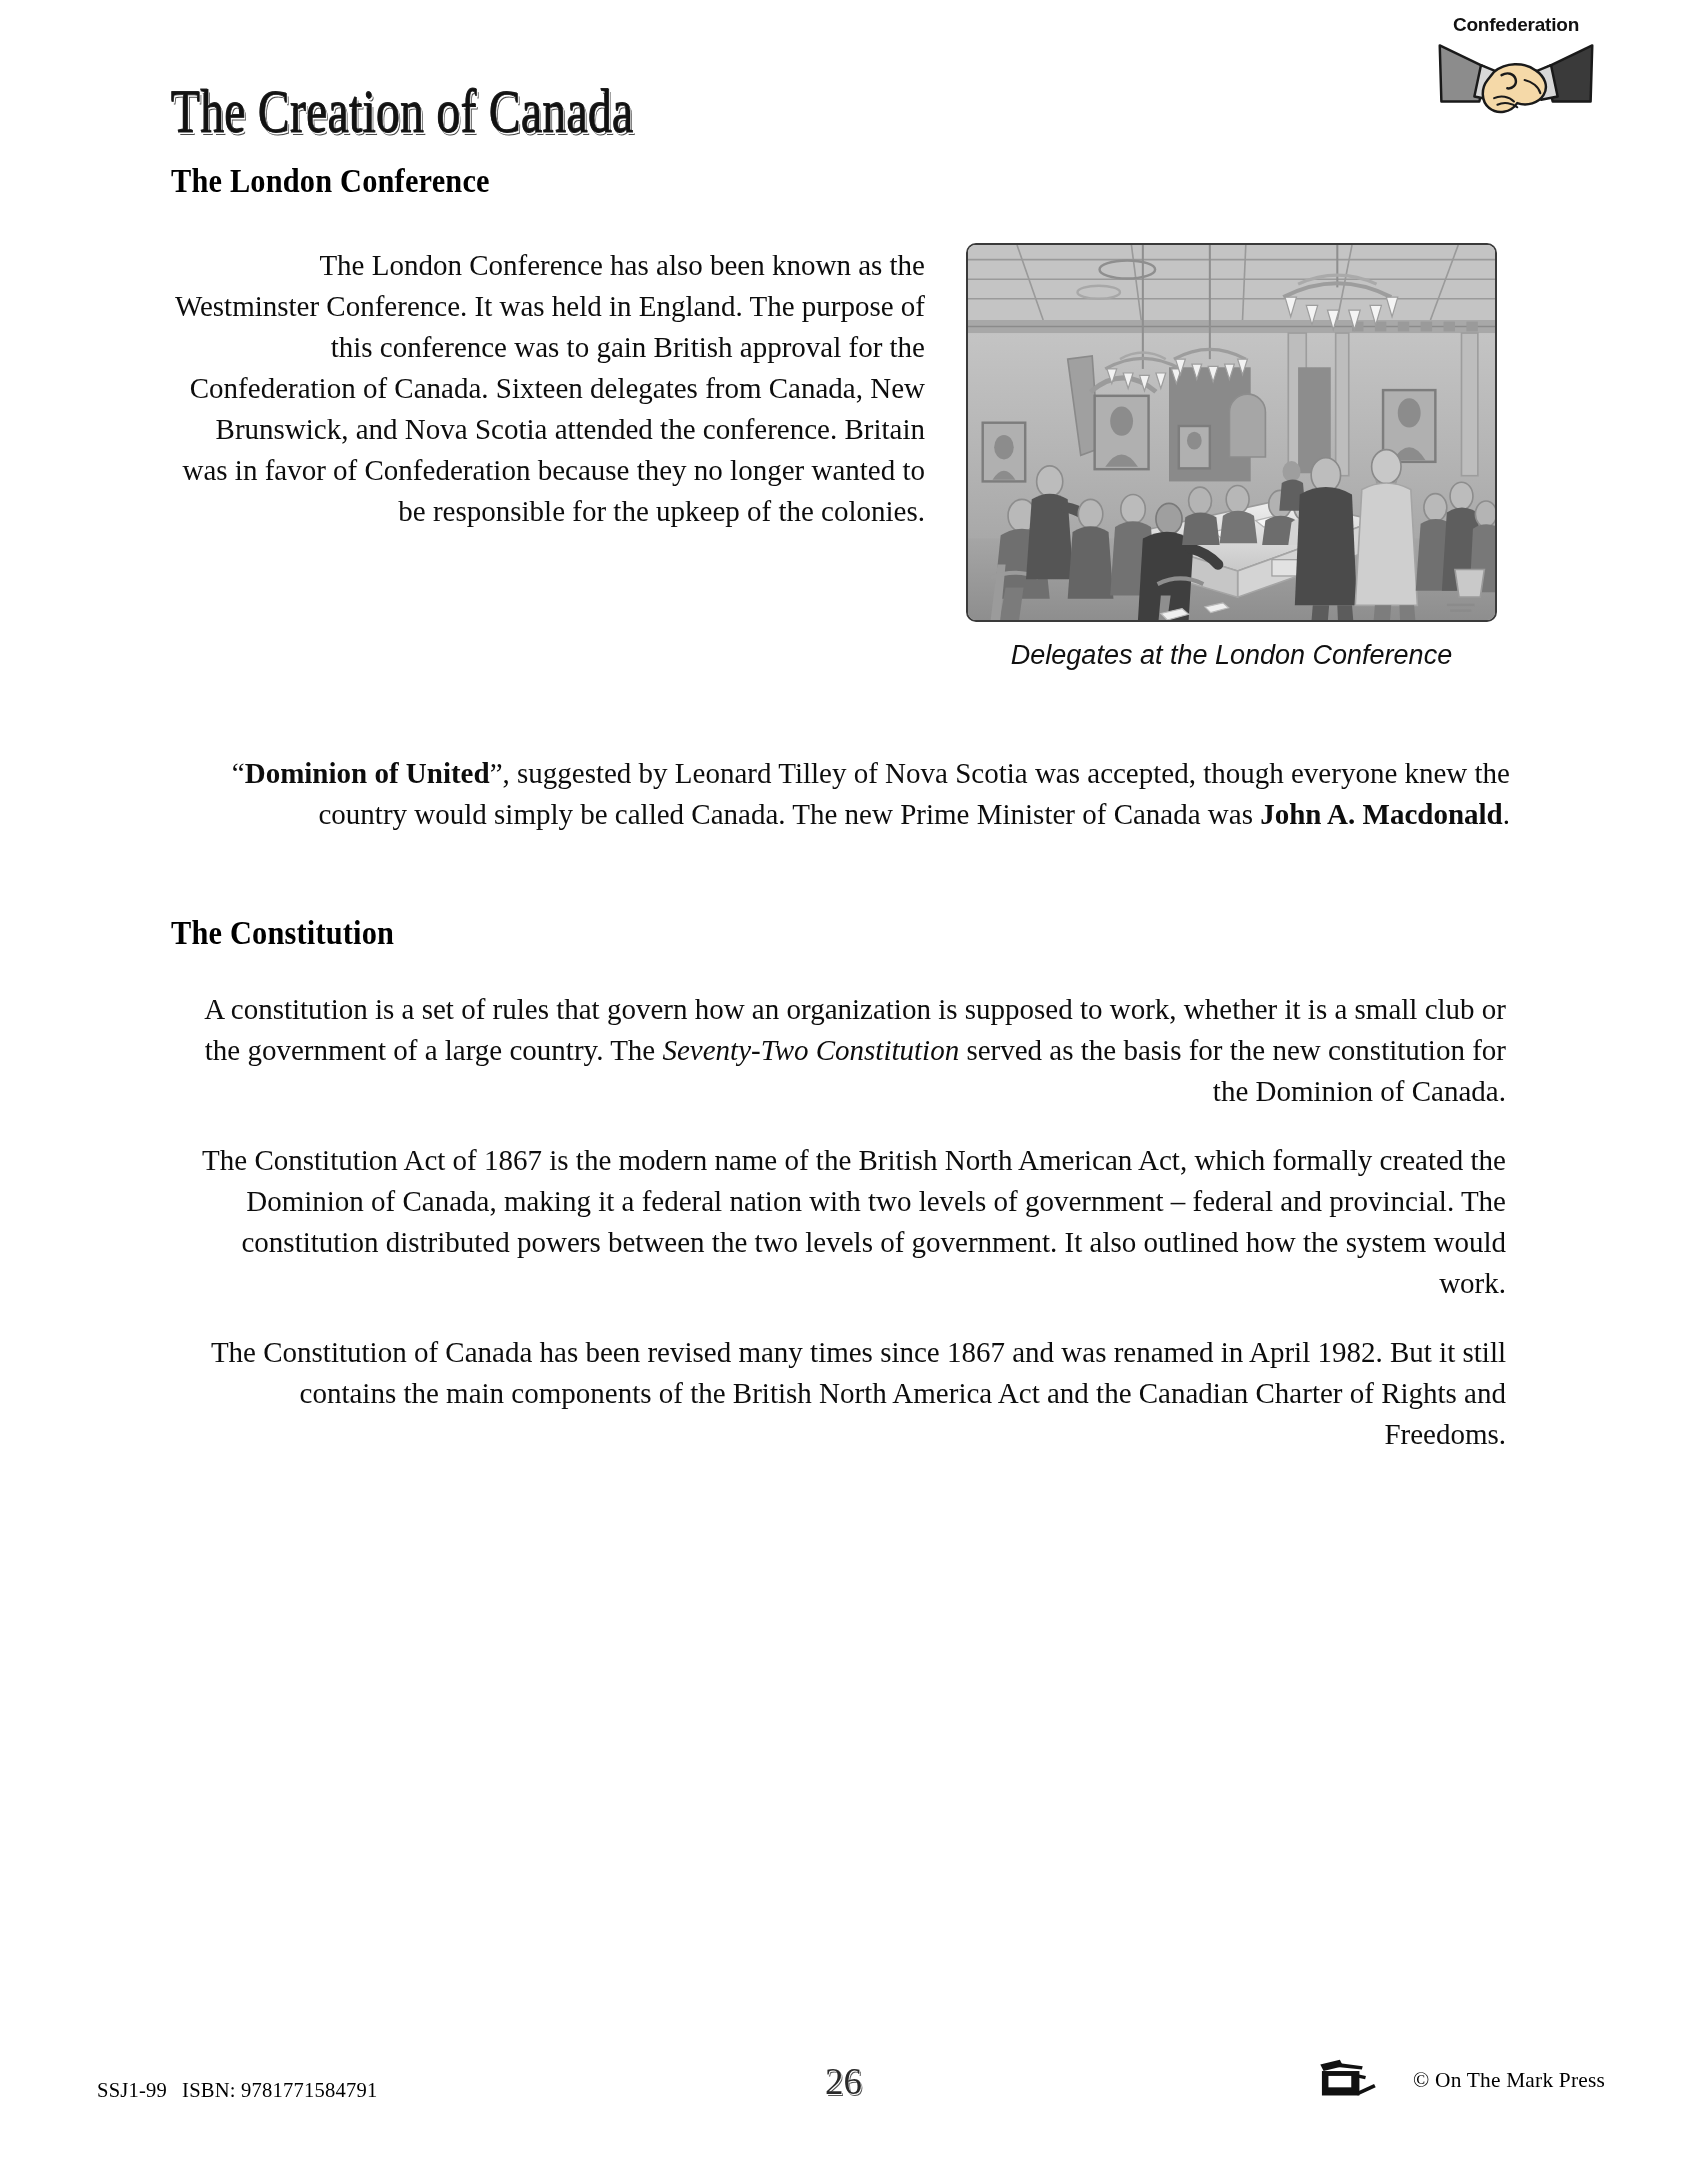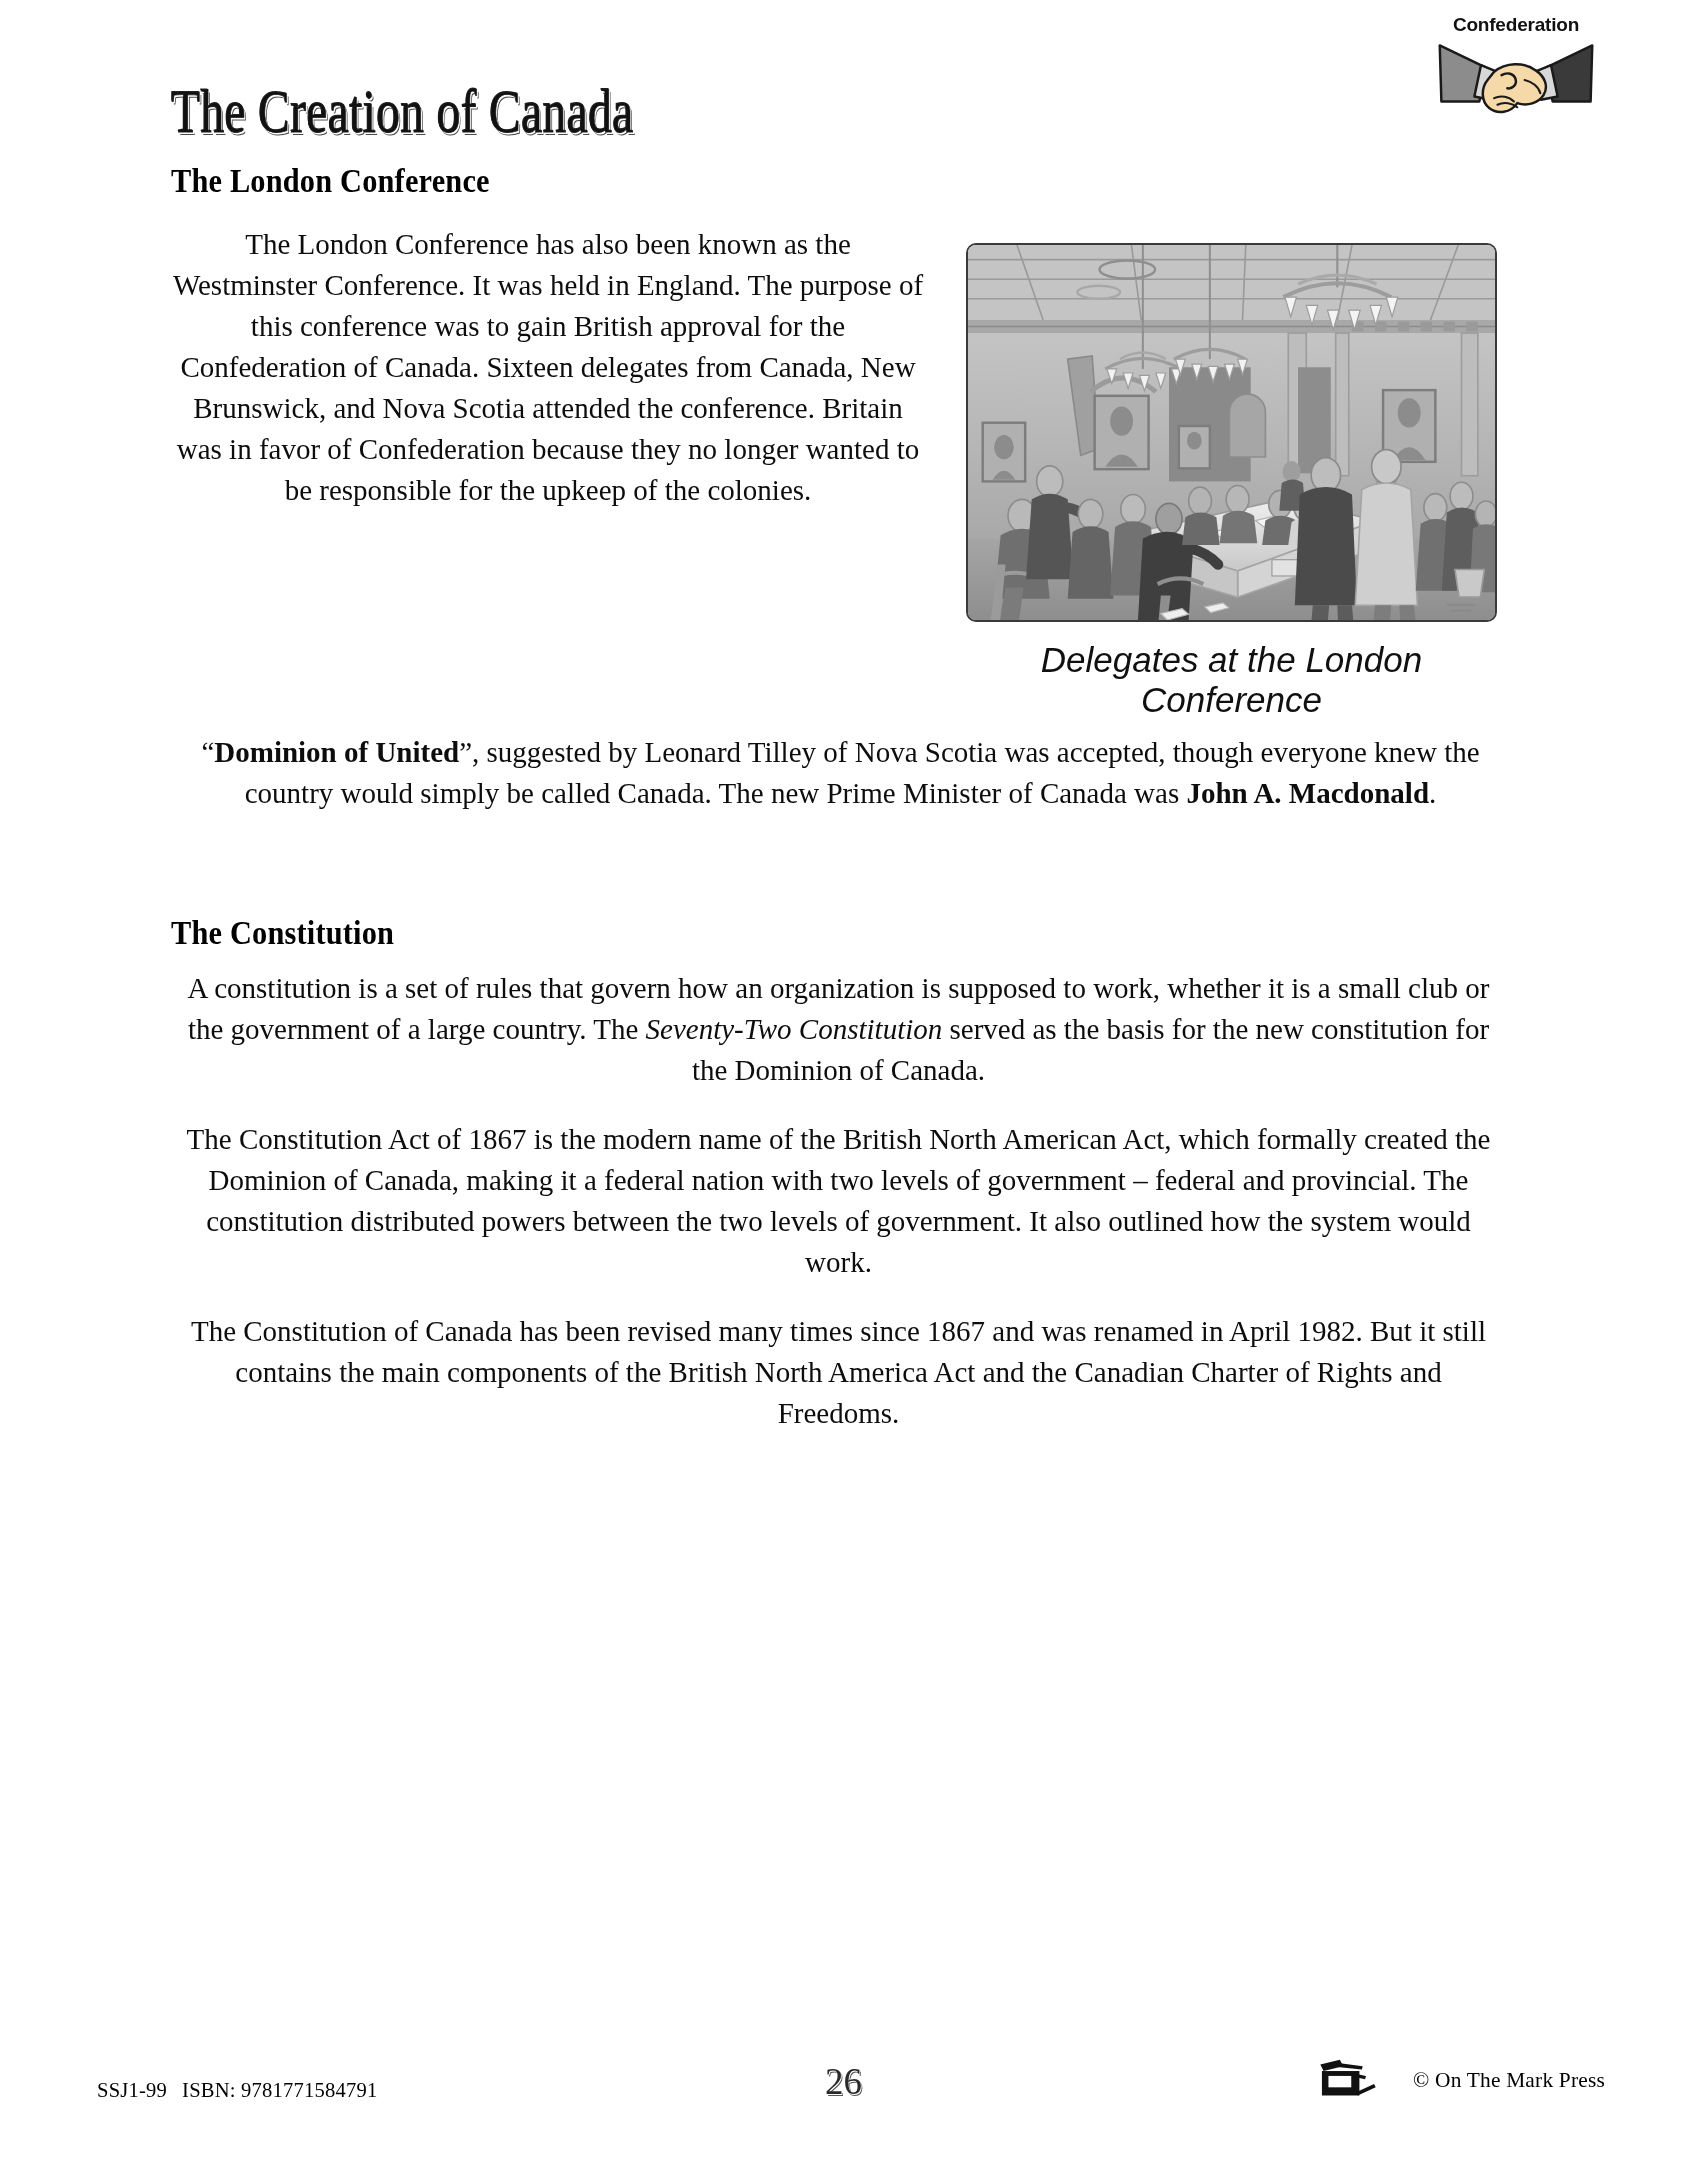--- a/index.html
+++ b/index.html
@@ -79,22 +79,23 @@
     letter-spacing: 0.2px;
   }
   #head-london { left: 171px; top: 163px; }
   #head-constitution { left: 171px; top: 915px; }
 
   
   .body-col {
     position: absolute;
     font-size: 29px;
     line-height: 41px;
-    text-align: center;
+    text-align: right;
     color: #0d0d0d;
+    margin-top: 21px;
   }
   .body-col p { margin: 0; }
   .body-col p + p { margin-top: 28px; }
 
   
   #col-narrow {
     left: 171px;
     top: 224px;
     width: 754px;
   }
@@ -129,21 +130,21 @@
     box-sizing: border-box;
     position: relative;
   }
   .figure-frame svg { display: block; width: 100%; height: 100%; }
   .figure-caption {
     margin-top: 18px;
     width: 531px;
     text-align: center;
     font-family: "Liberation Sans", "DejaVu Sans", sans-serif;
     font-style: italic;
-    font-size: 35px;
+    font-size: 27px;
     color: #101010;
   }
 
   
   .footer-left {
     position: absolute;
     left: 97px;
     top: 2079px;
     font-size: 20.6px;
     white-space: nowrap;

